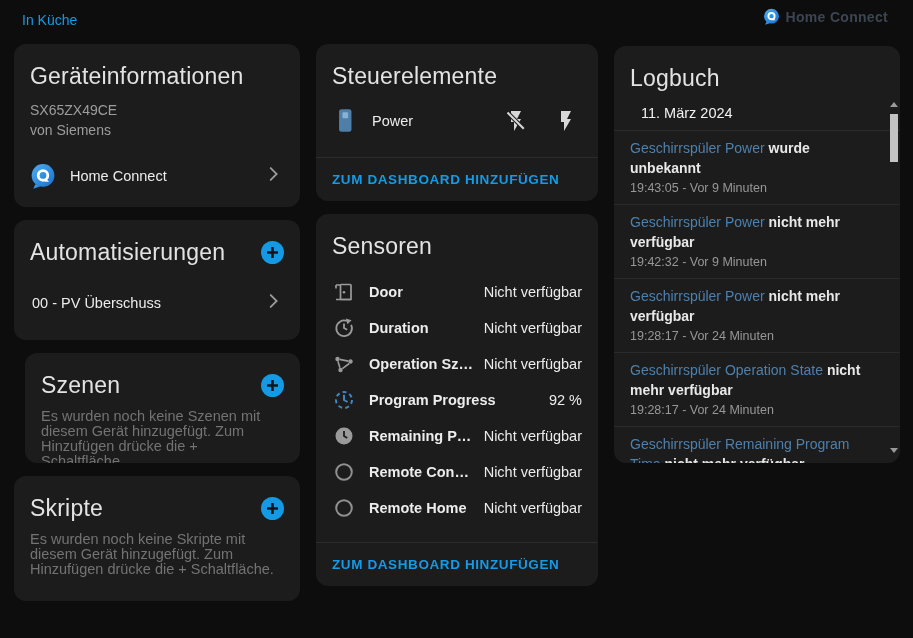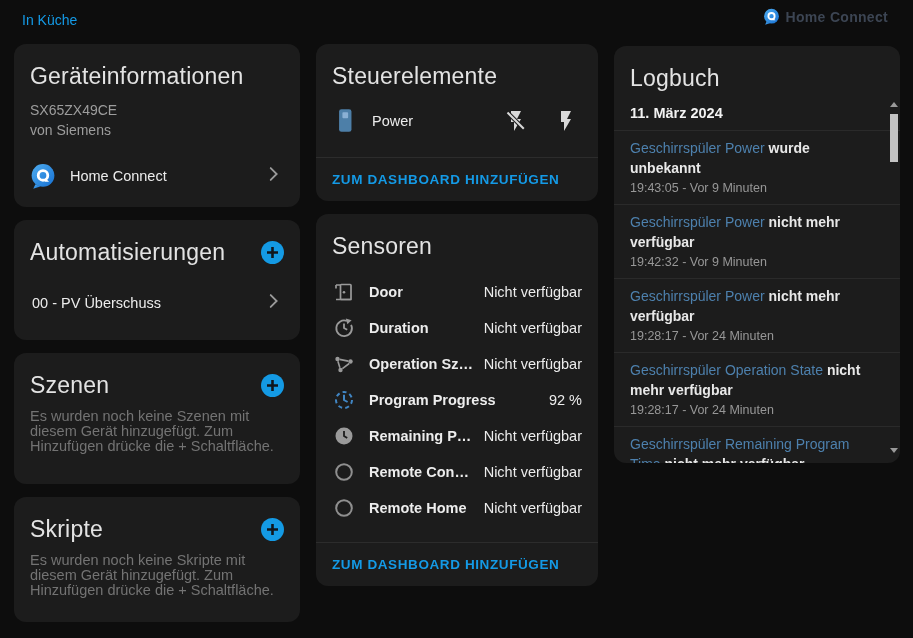--- a/index.html
+++ b/index.html
@@ -73,21 +73,21 @@
   .sensor-label {
     flex:1; margin-left:13px; font-size:14.5px; color:#ececec;
     white-space:nowrap; overflow:hidden; text-overflow:ellipsis;font-weight:bold;
   }
   .sensor-value { margin-left:10px; font-size:14.5px; color:#ececec; white-space:nowrap; }
 
   
   .logbook { height:417px; position:relative; }
   .lb-title { padding:18px 16px 4px 16px; }
   .lb-scroll { flex:1; overflow:hidden; }
-  .lb-date { padding:8px 16px; font-size:14.5px; font-weight:700; color:#f2f2f2; line-height:18px; }
+  .lb-date { padding:8px 27px; font-size:14.5px; font-weight:400; color:#f2f2f2; line-height:18px; }
   .lb-entry { border-top:1px solid #2a2a2a; padding:7px 26px 8px 16px; cursor:default; }
   .lb-line { font-size:14px; line-height:20px; }
   .lb-entity { color:#4d80ad; cursor:pointer; }
   .lb-action { color:#e8e8e8; font-weight:600; }
   .lb-time { margin-top:3px; font-size:12.5px; line-height:15px; color:#979797; }
 
   .lb-scrollbar {
     position:absolute; right:1px; top:56px; bottom:10px; width:10px;
   }
   .sb-thumb {
@@ -178,21 +178,21 @@
           <span class="nav-item-label">00 - PV Überschuss</span>
           <span>
             <svg width="22" height="22" viewBox="0 0 24 24">
                 <path d="M9.5,5.5 L16,12 L9.5,18.5" fill="none" stroke="#9a9a9a" stroke-width="2" stroke-linecap="round"></path>
               </svg>
           </span>
         </div>
       </div>
     </div>
 
-    <div class="card" style="height:131px;">
+    <div class="card" style="height:110px;margin-left:11px;">
       <div class="card-pad">
         <div class="title-row">
           <div class="card-title">Szenen</div>
           <span class="plus-btn">
             <svg width="23" height="23" viewBox="0 0 23 23">
                 <circle cx="11.5" cy="11.5" r="11.5" fill="#149ae4"></circle>
                 <path d="M11.5,6 V17 M6,11.5 H17" stroke="#10161c" stroke-width="2.6"></path>
               </svg>
           </span>
         </div>

